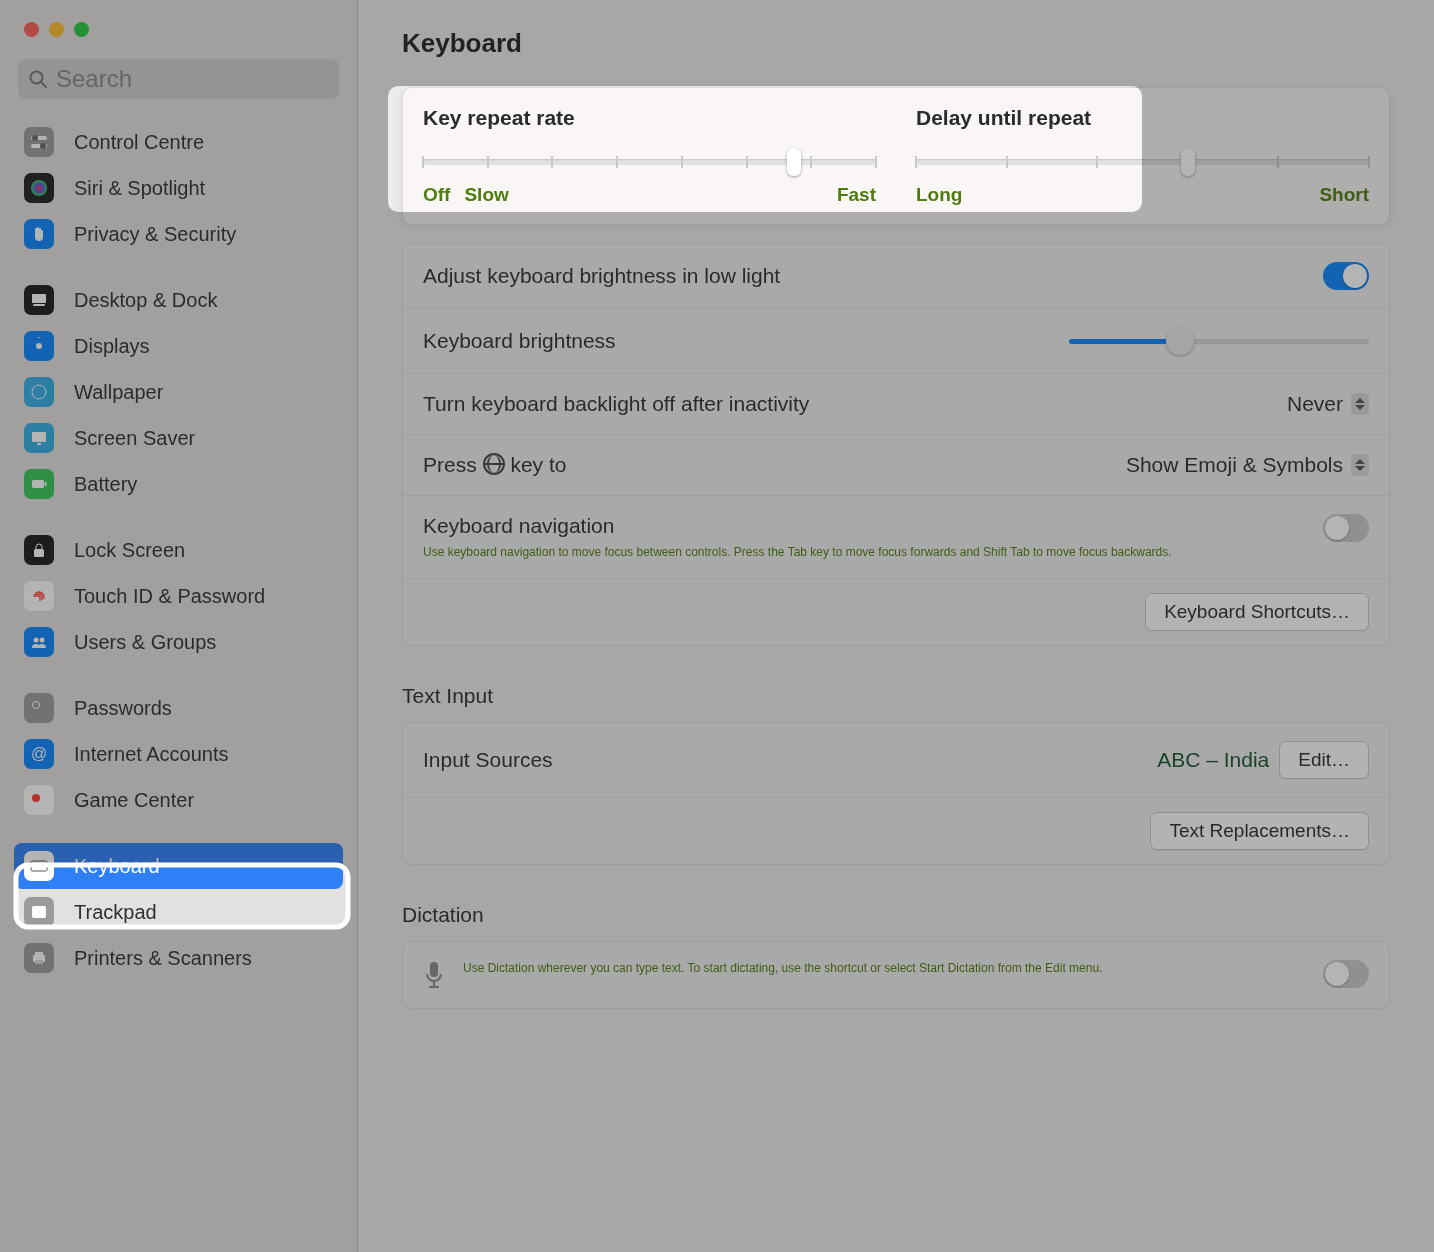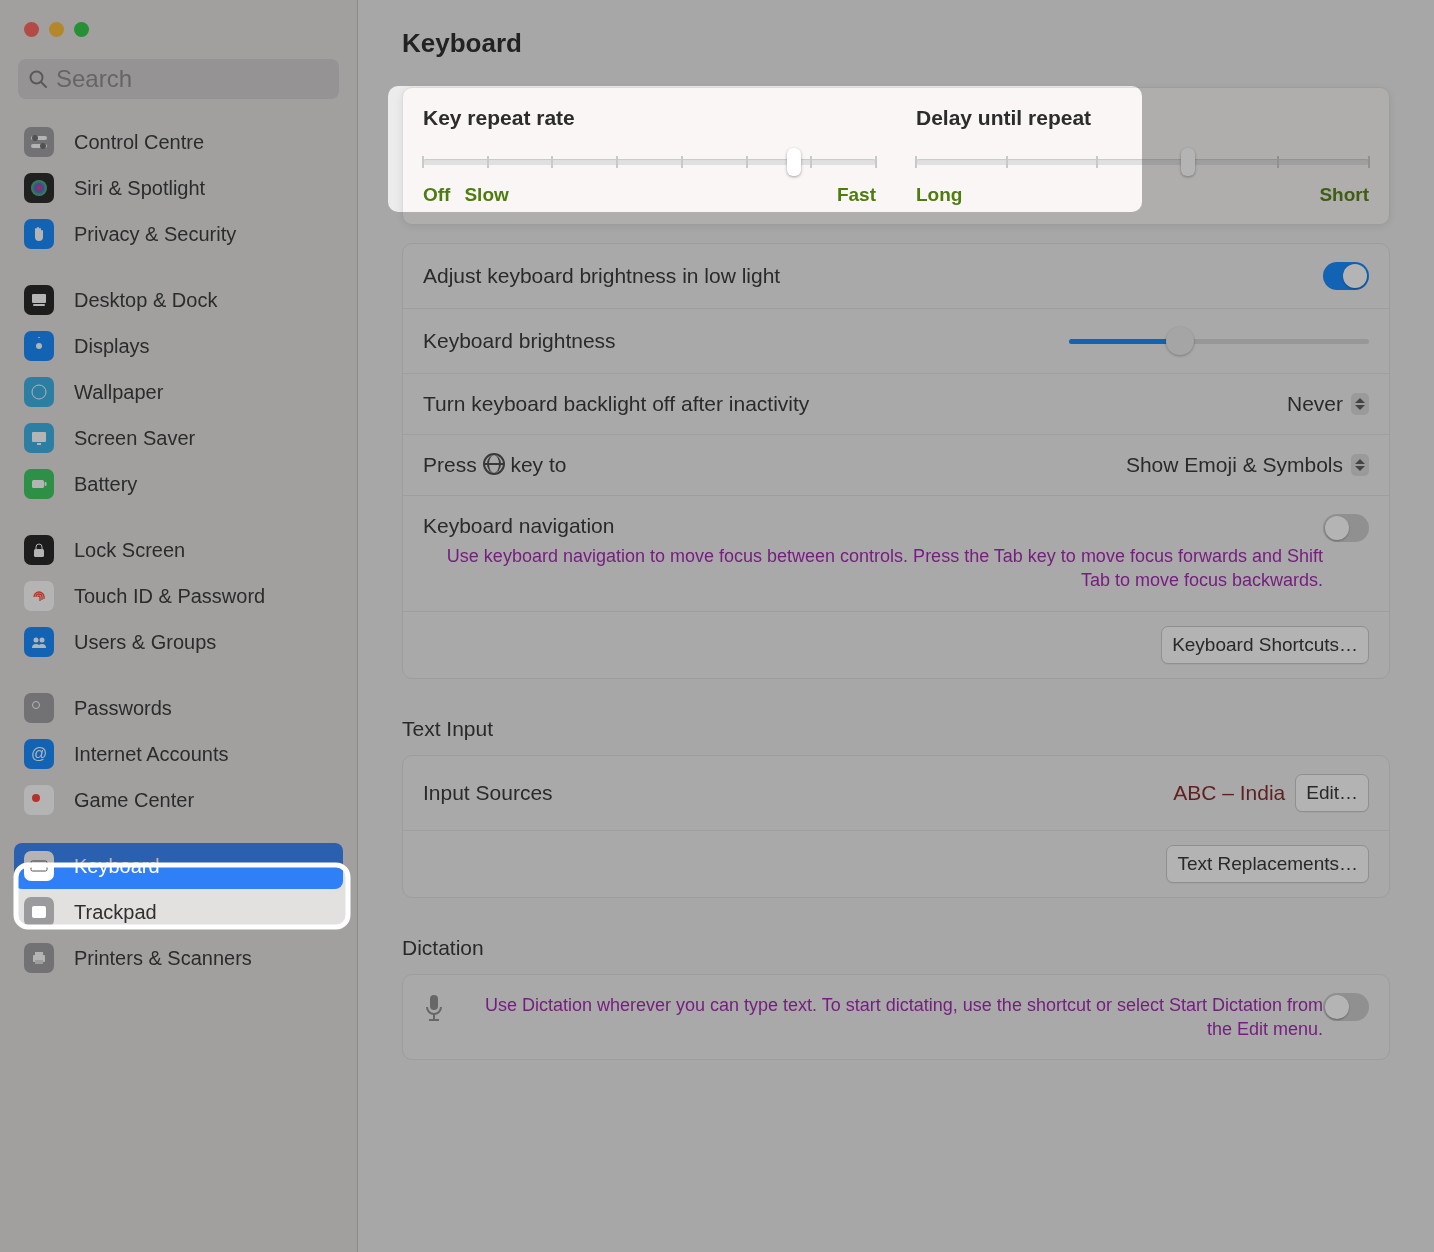--- a/index.html
+++ b/index.html
@@ -22,23 +22,23 @@
 .label{ font-size:20px; color:#303030; white-space:nowrap; }
 .icon{ width:30px; height:30px; border-radius:7px; display:flex; align-items:center; justify-content:center; flex:0 0 30px; font-size:16px; color:#fff; }
 
 .main{ flex:1; height:100%; overflow-y:auto; padding:28px 44px 60px 44px; background:#ececec; }
 .title{ font-size:26px; font-weight:700; color:#222; margin-bottom:28px; }
 .panel{ background:#efeff0; border:1px solid #dcdcdc; border-radius:10px; }
 .panel.highlight{ background:#f9f6f5; box-shadow:0 2px 10px rgba(0,0,0,.08); }
 .row{ padding:18px 20px; display:flex; align-items:center; }
 .row+.row{ border-top:1px solid #dedede; }
 .row-label{ font-size:21px; color:#2e2e2e; }
-.row-sub{ font-size:18px; color:#a21caf; line-height:1.35; margin-top:6px;text-align:right; }
+.row-sub{ font-size:12px; color:#4d7c0f; line-height:1.35; margin-top:6px; }
 .grow{ flex:1; }
-.val-text{ font-size:21px; color:#7f1d1d; margin-right:10px; }
+.val-text{ font-size:21px; color:#14532d; margin-right:10px; }
 .panel-gap{ height:38px; }
 
 .slider-block{ display:flex; gap:40px; width:100%; }
 .slider-col{ flex:1; display:flex; flex-direction:column;font-weight:bold; }
 .slider-title{ font-size:21px; color:#2c2c2c; margin-bottom:26px; }
 .track-wrap{ position:relative; height:12px; }
 .track{ height:6px; background:#e0e0e0; border-radius:3px; position:absolute; top:3px; left:0; right:0; box-shadow:inset 0 1px 1px rgba(0,0,0,.1); }
 .tick{ position:absolute; width:2px; height:12px; background:#c9c9c9; top:0; }
 .knob{ position:absolute; width:14px; height:28px; background:#fff; border-radius:6px; top:-8px; box-shadow:0 1px 3px rgba(0,0,0,.35); transform:translateX(-50%); cursor:pointer; }
 .slider-labels{ display:flex; margin-top:16px; font-size:19px; color:#4d7c0f; }
@@ -52,21 +52,21 @@
 .hslider{ position:relative; width:300px; height:28px; }
 .hslider .tr{ position:absolute; top:12px; left:0; right:0; height:5px; background:#d4d4d4; border-radius:3px; }
 .hslider .fill{ position:absolute; top:12px; left:0; height:5px; background:#0a84ff; border-radius:3px; }
 .hslider .kn{ position:absolute; width:28px; height:28px; border-radius:50%; background:#e9e9e9; box-shadow:0 1px 3px rgba(0,0,0,.3); top:0; transform:translateX(-50%); cursor:pointer; }
 
 .dropdown{ display:flex; align-items:center; font-size:21px; color:#2e2e2e; gap:8px; cursor:pointer; }
 .chev{ width:18px; height:22px; background:#d8d8d8; border-radius:5px; display:flex; flex-direction:column; align-items:center; justify-content:center; gap:0px; }
 .chev::before,.chev::after{ content:""; width:0; height:0; border-left:5px solid transparent; border-right:5px solid transparent; }
 .chev::before{ border-bottom:5px solid #555; } .chev::after{ border-top:5px solid #555; margin-top:2px; }
 
-.btn{ height:38px; padding:0 10px; border:1px solid #c7c7c7; background:#fdfdfd; border-radius:7px; font-size:19px; color:#2c2c2c; display:inline-flex; align-items:center; cursor:pointer; box-shadow:0 1px 1px rgba(0,0,0,.05);text-align:right; }
+.btn{ height:38px; padding:0 18px; border:1px solid #c7c7c7; background:#fdfdfd; border-radius:7px; font-size:19px; color:#2c2c2c; display:inline-flex; align-items:center; cursor:pointer; box-shadow:0 1px 1px rgba(0,0,0,.05);text-align:right; }
 .btn-row{ padding:14px 20px; display:flex; justify-content:flex-end; border-top:1px solid #dedede; }
 
 .section-title{ font-size:21px; font-weight:400; color:#2c2c2c; margin-bottom:14px; }
 
 .globe{ display:inline-flex; width:22px; height:22px; border:2px solid #444; border-radius:50%; position:relative; vertical-align:-3px; }
 .globe::before{ content:""; position:absolute; top:0; bottom:0; left:50%; width:10px; border:2px solid #444; border-radius:50%; transform:translateX(-50%); border-top:none; border-bottom:none; }
 .globe::after{ content:""; position:absolute; left:0; right:0; top:50%; height:2px; background:#444; transform:translateY(-50%); }
 
 .mic-icon{ width:22px; height:30px; }
 </style>

